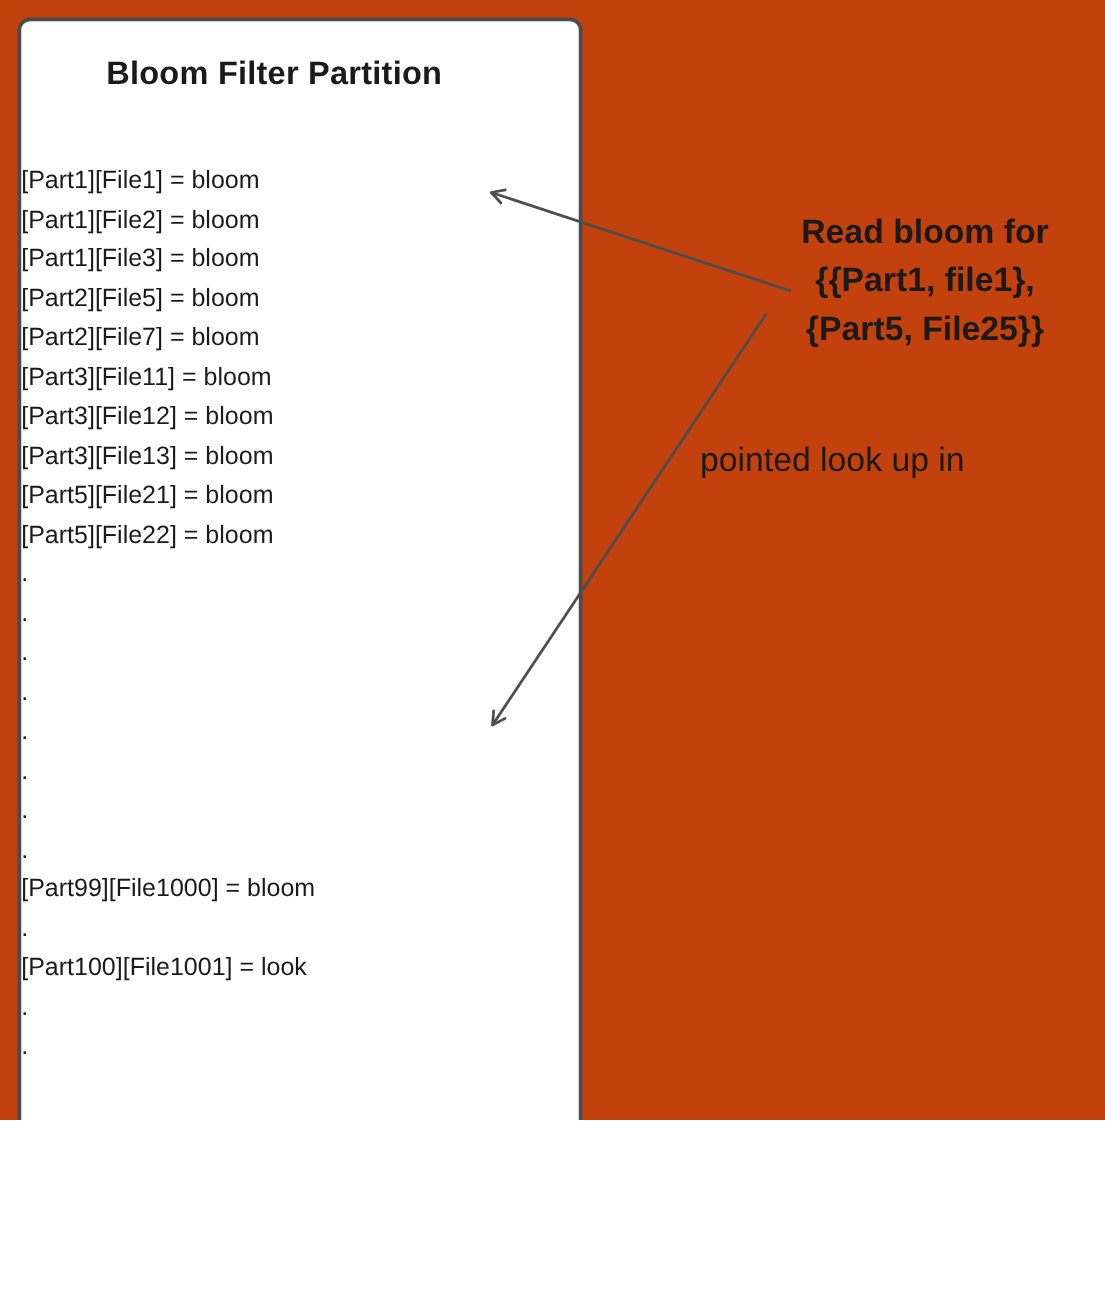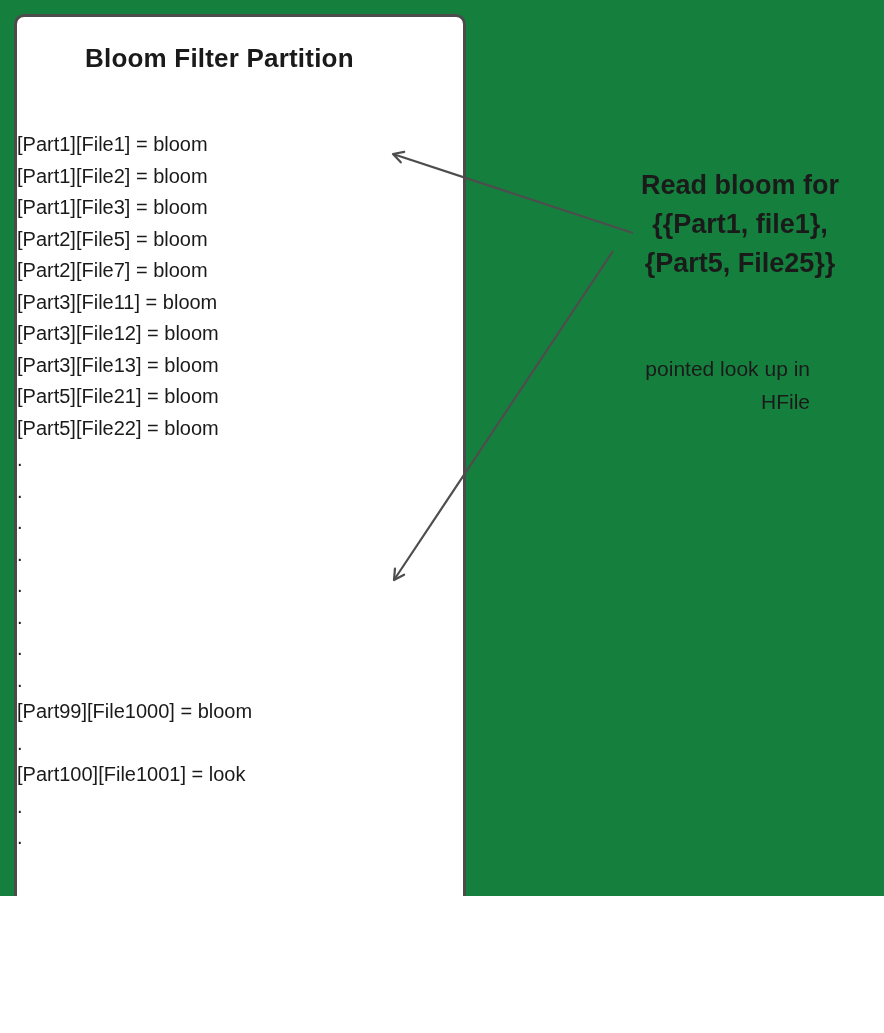--- a/index.html
+++ b/index.html
@@ -4,21 +4,21 @@
 <style>
   html, body {
     margin: 0;
     padding: 0;
     background: #ffffff;
   }
   .canvas {
     position: relative;
     width: 884px;
     height: 896px;
-    background: #15803d;
+    background: #c2410c;
     font-family: "Liberation Sans", sans-serif;
     color: #1a1a1a;
     overflow: hidden;
   }
   .partition-box {
     position: absolute;
     left: 14px;
     top: 14px;
     width: 452px;
     height: 1000px;
@@ -66,22 +66,22 @@
     font-size: 27px;
     font-weight: bold;
     line-height: 39px;
     white-space: nowrap;
   }
   .pointed-lookup {
     position: absolute;
     left: 560px;
     top: 352px;
     width: 250px;
-    text-align: right;
-    font-size: 21px;
+    text-align: left;
+    font-size: 27px;
     line-height: 33px;
     color: #1a1a1a;
   }
 </style>
 </head>
 <body>
 
 <div class="canvas">
 
   <div class="partition-box">
@@ -124,16 +124,15 @@
   </svg>
 
   <div class="read-bloom">
     <div>Read bloom for</div>
     <div>{{Part1, file1},</div>
     <div>{Part5, File25}}</div>
   </div>
 
   <div class="pointed-lookup">
     <div>pointed look up in</div>
-    <div>HFile</div>
   </div>
 
 </div>
 
 </body></html>

